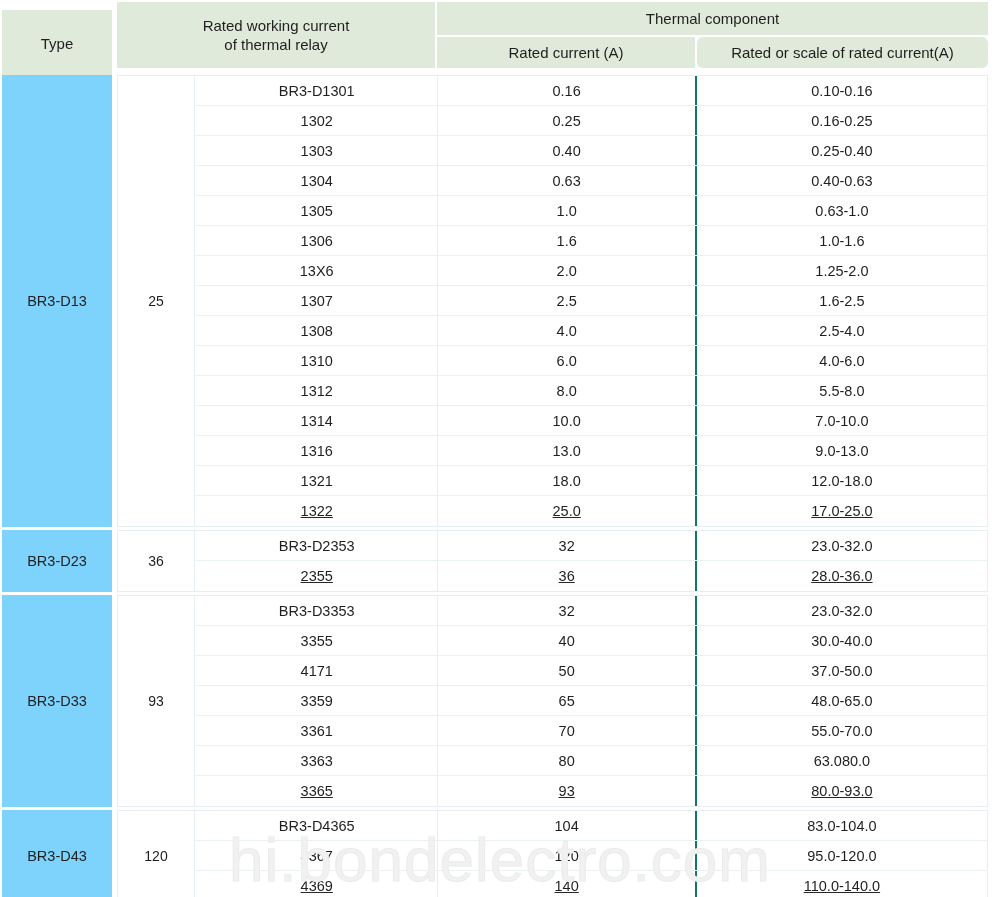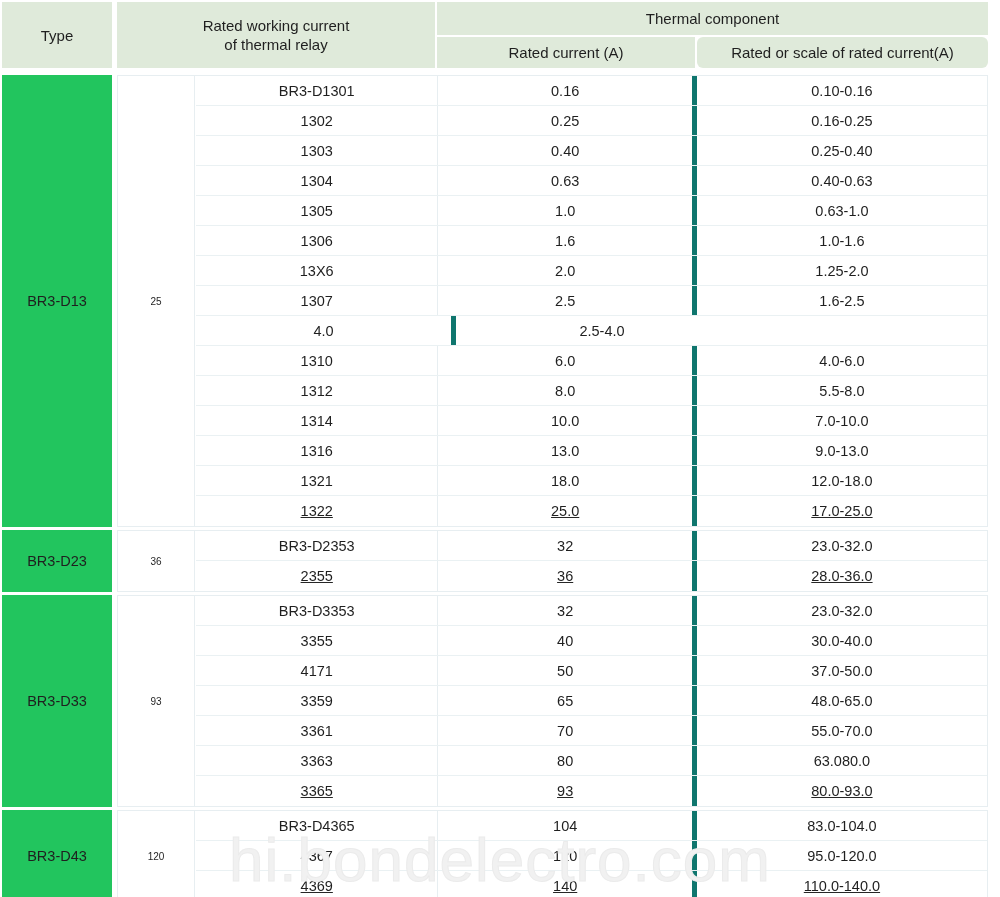--- a/index.html
+++ b/index.html
@@ -62,21 +62,21 @@
     display: flex;
     align-items: center;
     justify-content: center;
     text-align: center;
     font-size: 15px;
     color: #1f1f1f;
     box-sizing: border-box;
     padding: 0 6px;
     line-height: 19px;
   }
-  #h-type   { left: 0;     top: 0;  width: 110px; height: 66px; }
+  #h-type   { left: 0;     top: 8px;  width: 110px; height: 66px; }
   #h-rated  { left: 115px; top: 0;  width: 318px; height: 66px; }
   #h-thermal{ left: 435px; top: 0;  width: 551px; height: 33px; }
   #h-cur    { left: 435px; top: 35px; width: 258px; height: 31px; }
   #h-scale  { left: 695px; top: 35px; width: 291px; height: 31px; border-radius: 6px; }
 
   
   #tbody {
     position: absolute;
     left: 0;
     top: 73px;
@@ -87,21 +87,21 @@
     position: relative;
     margin-bottom: 3px;
   }
 
   
   .type-cell {
     position: absolute;
     left: 0;
     top: 0;
     width: 110px;
-    background: #22c55e;
+    background: #7dd3fc;
     display: flex;
     align-items: center;
     justify-content: center;
     font-size: 14.5px;
     color: #1f1f1f;
     box-sizing: border-box;
   }
 
   
   .grid {
@@ -119,21 +119,21 @@
 
   
   .rated-cell {
     position: absolute;
     left: 0;
     top: 0;
     width: 77px;
     display: flex;
     align-items: center;
     justify-content: center;
-    font-size: 10px;
+    font-size: 14px;
     color: #1f1f1f;
     border-right: 1px solid #e7eef1;
     box-sizing: border-box;
     text-align: right;
   }
 
   .rows {
     position: absolute;
     left: 78px;
     top: 0;
@@ -158,21 +158,21 @@
     white-space: nowrap;
   }
   .c-comp {
     width: 244px;
     justify-content: center;
     border-right: 1px solid #e7eef1;
   }
   .c-cur {
     width: 260px;
     justify-content: center;
-    border-right: 5px solid #0f766e;
+    border-right: 2px solid #0f766e;
   }
   .c-scale {
     width: 292px;
     justify-content: center;
   }
 </style>
 </head>
 <body>
 
 <div id="table-root">
@@ -234,20 +234,21 @@
               <div class="cell c-comp">13X6</div>
               <div class="cell c-cur">2.0</div>
               <div class="cell c-scale">1.25-2.0</div>
             </div>
             <div class="row">
               <div class="cell c-comp">1307</div>
               <div class="cell c-cur">2.5</div>
               <div class="cell c-scale">1.6-2.5</div>
             </div>
             <div class="row">
+              <div class="cell c-comp">1308</div>
               <div class="cell c-cur">4.0</div>
               <div class="cell c-scale">2.5-4.0</div>
             </div>
             <div class="row">
               <div class="cell c-comp">1310</div>
               <div class="cell c-cur">6.0</div>
               <div class="cell c-scale">4.0-6.0</div>
             </div>
             <div class="row">
               <div class="cell c-comp">1312</div>

